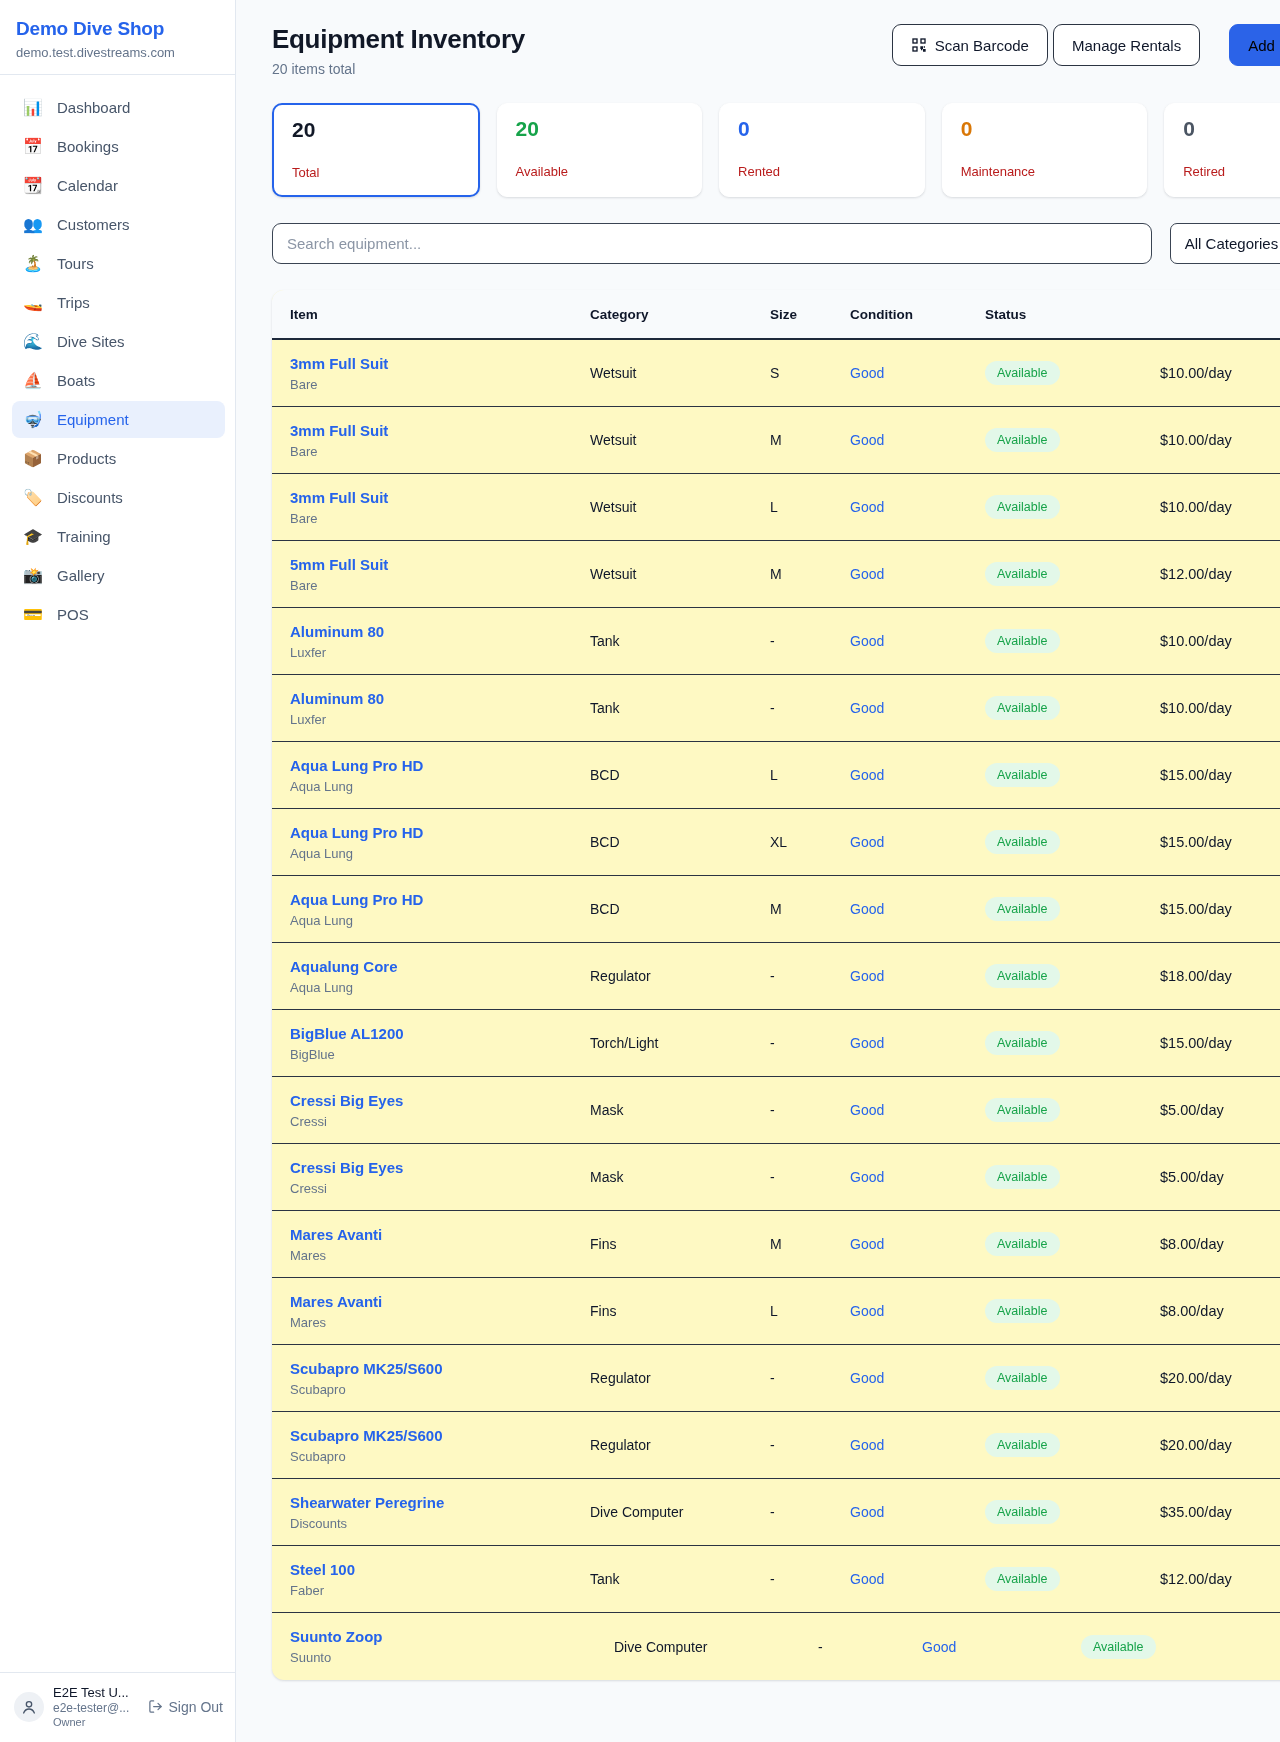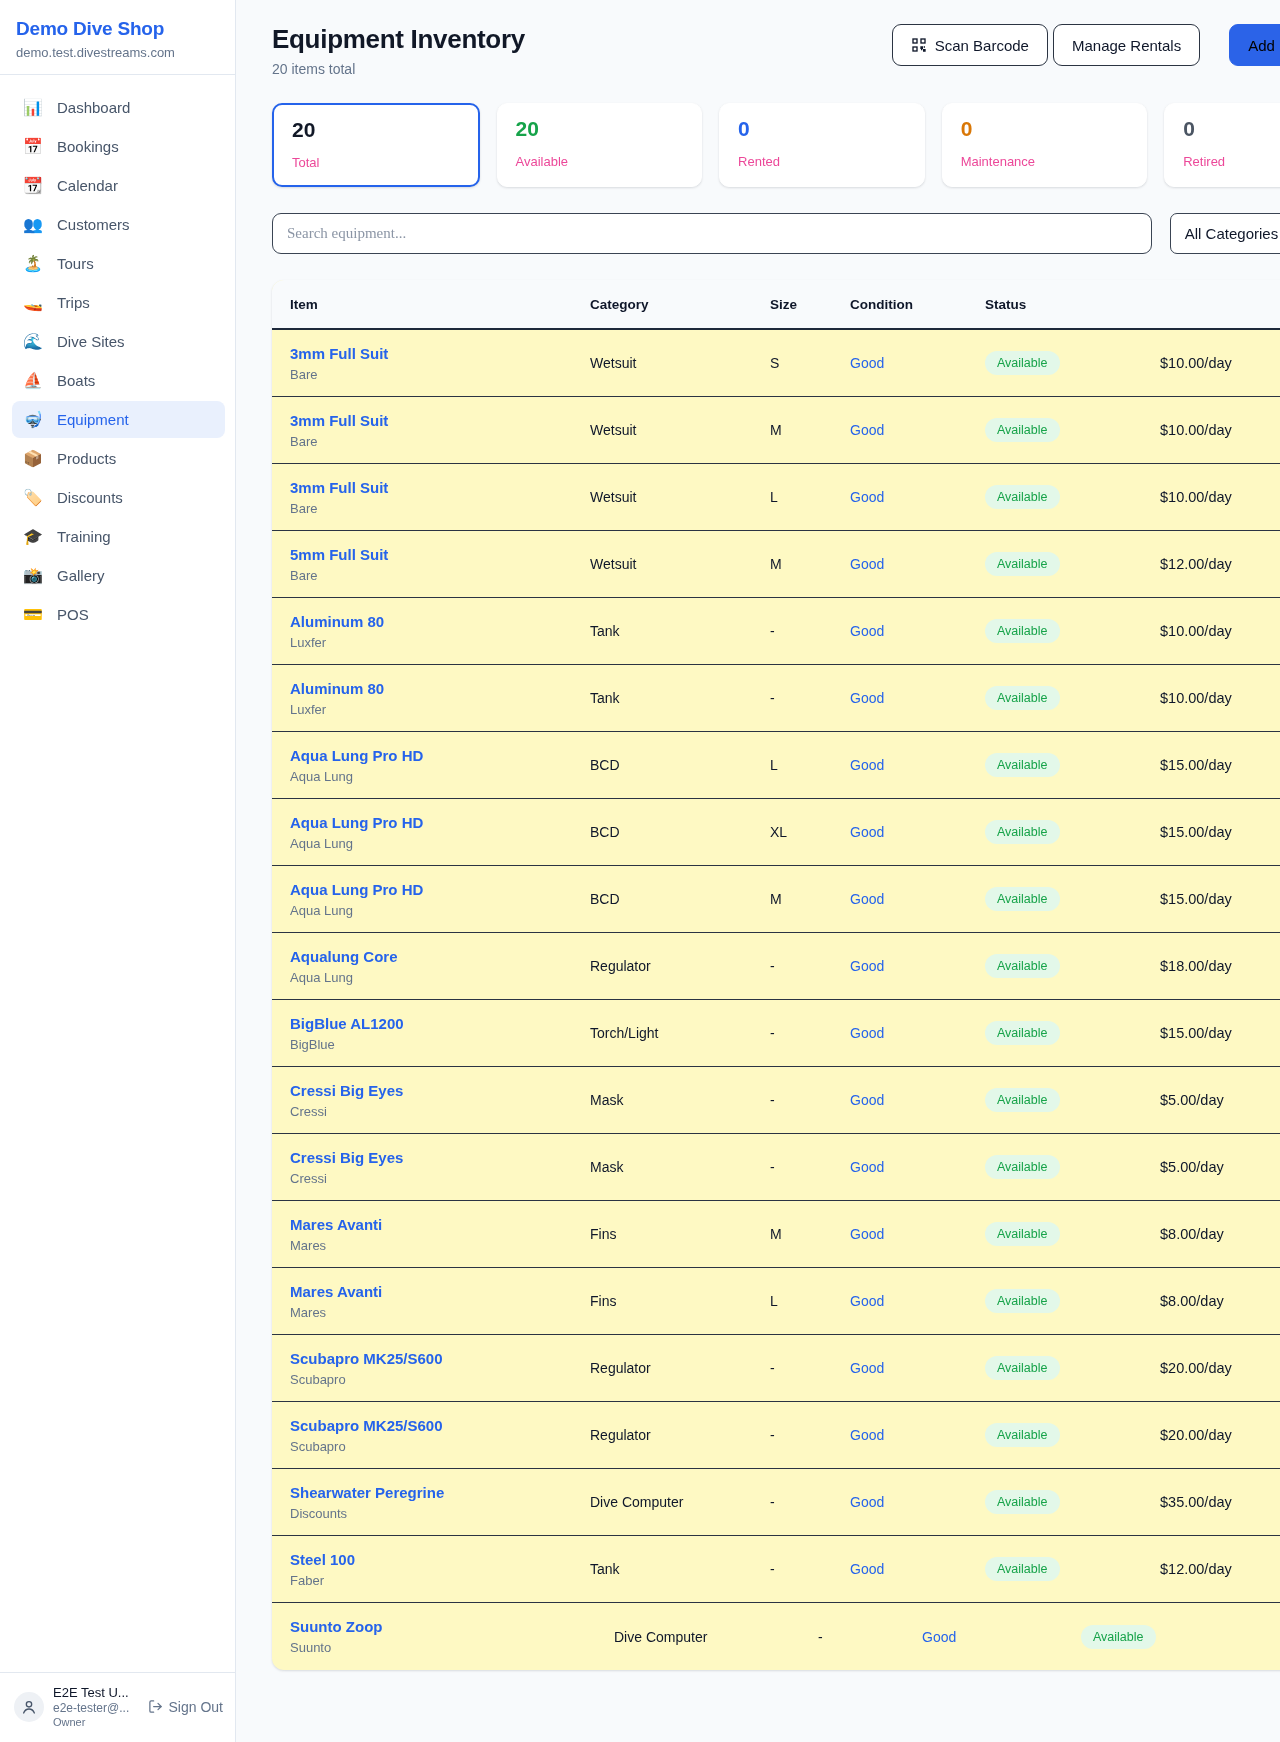--- a/index.html
+++ b/index.html
@@ -59,27 +59,27 @@
   
   .stats { display: flex; gap: 17px; margin-top: 26px; }
   .stat-card {
     flex: 1; background: #ffffff; border-radius: 10px;
     border: 1px solid #ffffff;
     box-shadow: 0 1px 2px rgba(15,23,42,.06), 0 1px 3px rgba(15,23,42,.08);
     padding: 13px 18px 15px 18px; cursor: pointer;
   }
   .stat-card.selected { border: 2px solid #2563eb; }
   .stat-value { font-size: 21px; font-weight: bold; }
-  .stat-label { font-size: 13px; color: #ec4899; margin-top: 13px; }
+  .stat-label { font-size: 13px; color: #b91c1c; margin-top: 23px; }
   
   .filters { display: flex; gap: 18px; margin-top: 26px; }
   .search-input {
     flex: 1; height: 41px; border: 1px solid #3a4453; border-radius: 9px;
     background: #ffffff; padding: 0 14px; font-size: 15px; color: #0f172a;
-    font-family: Liberation Serif, serif; outline: none;
+    font-family: Liberation Sans, sans-serif; outline: none;
   }
   .search-input::placeholder { color: #8b95a5; }
   .cat-select {
     width: 200px; height: 41px; border: 1px solid #3a4453; border-radius: 7px;
     background: #ffffff; display: flex; align-items: center; justify-content: space-between;
     padding: 0 10px 0 14px; font-size: 15px; cursor: pointer;
   }
   
   .table-card {
     margin-top: 26px; background: #fef9c3; border-radius: 12px;

